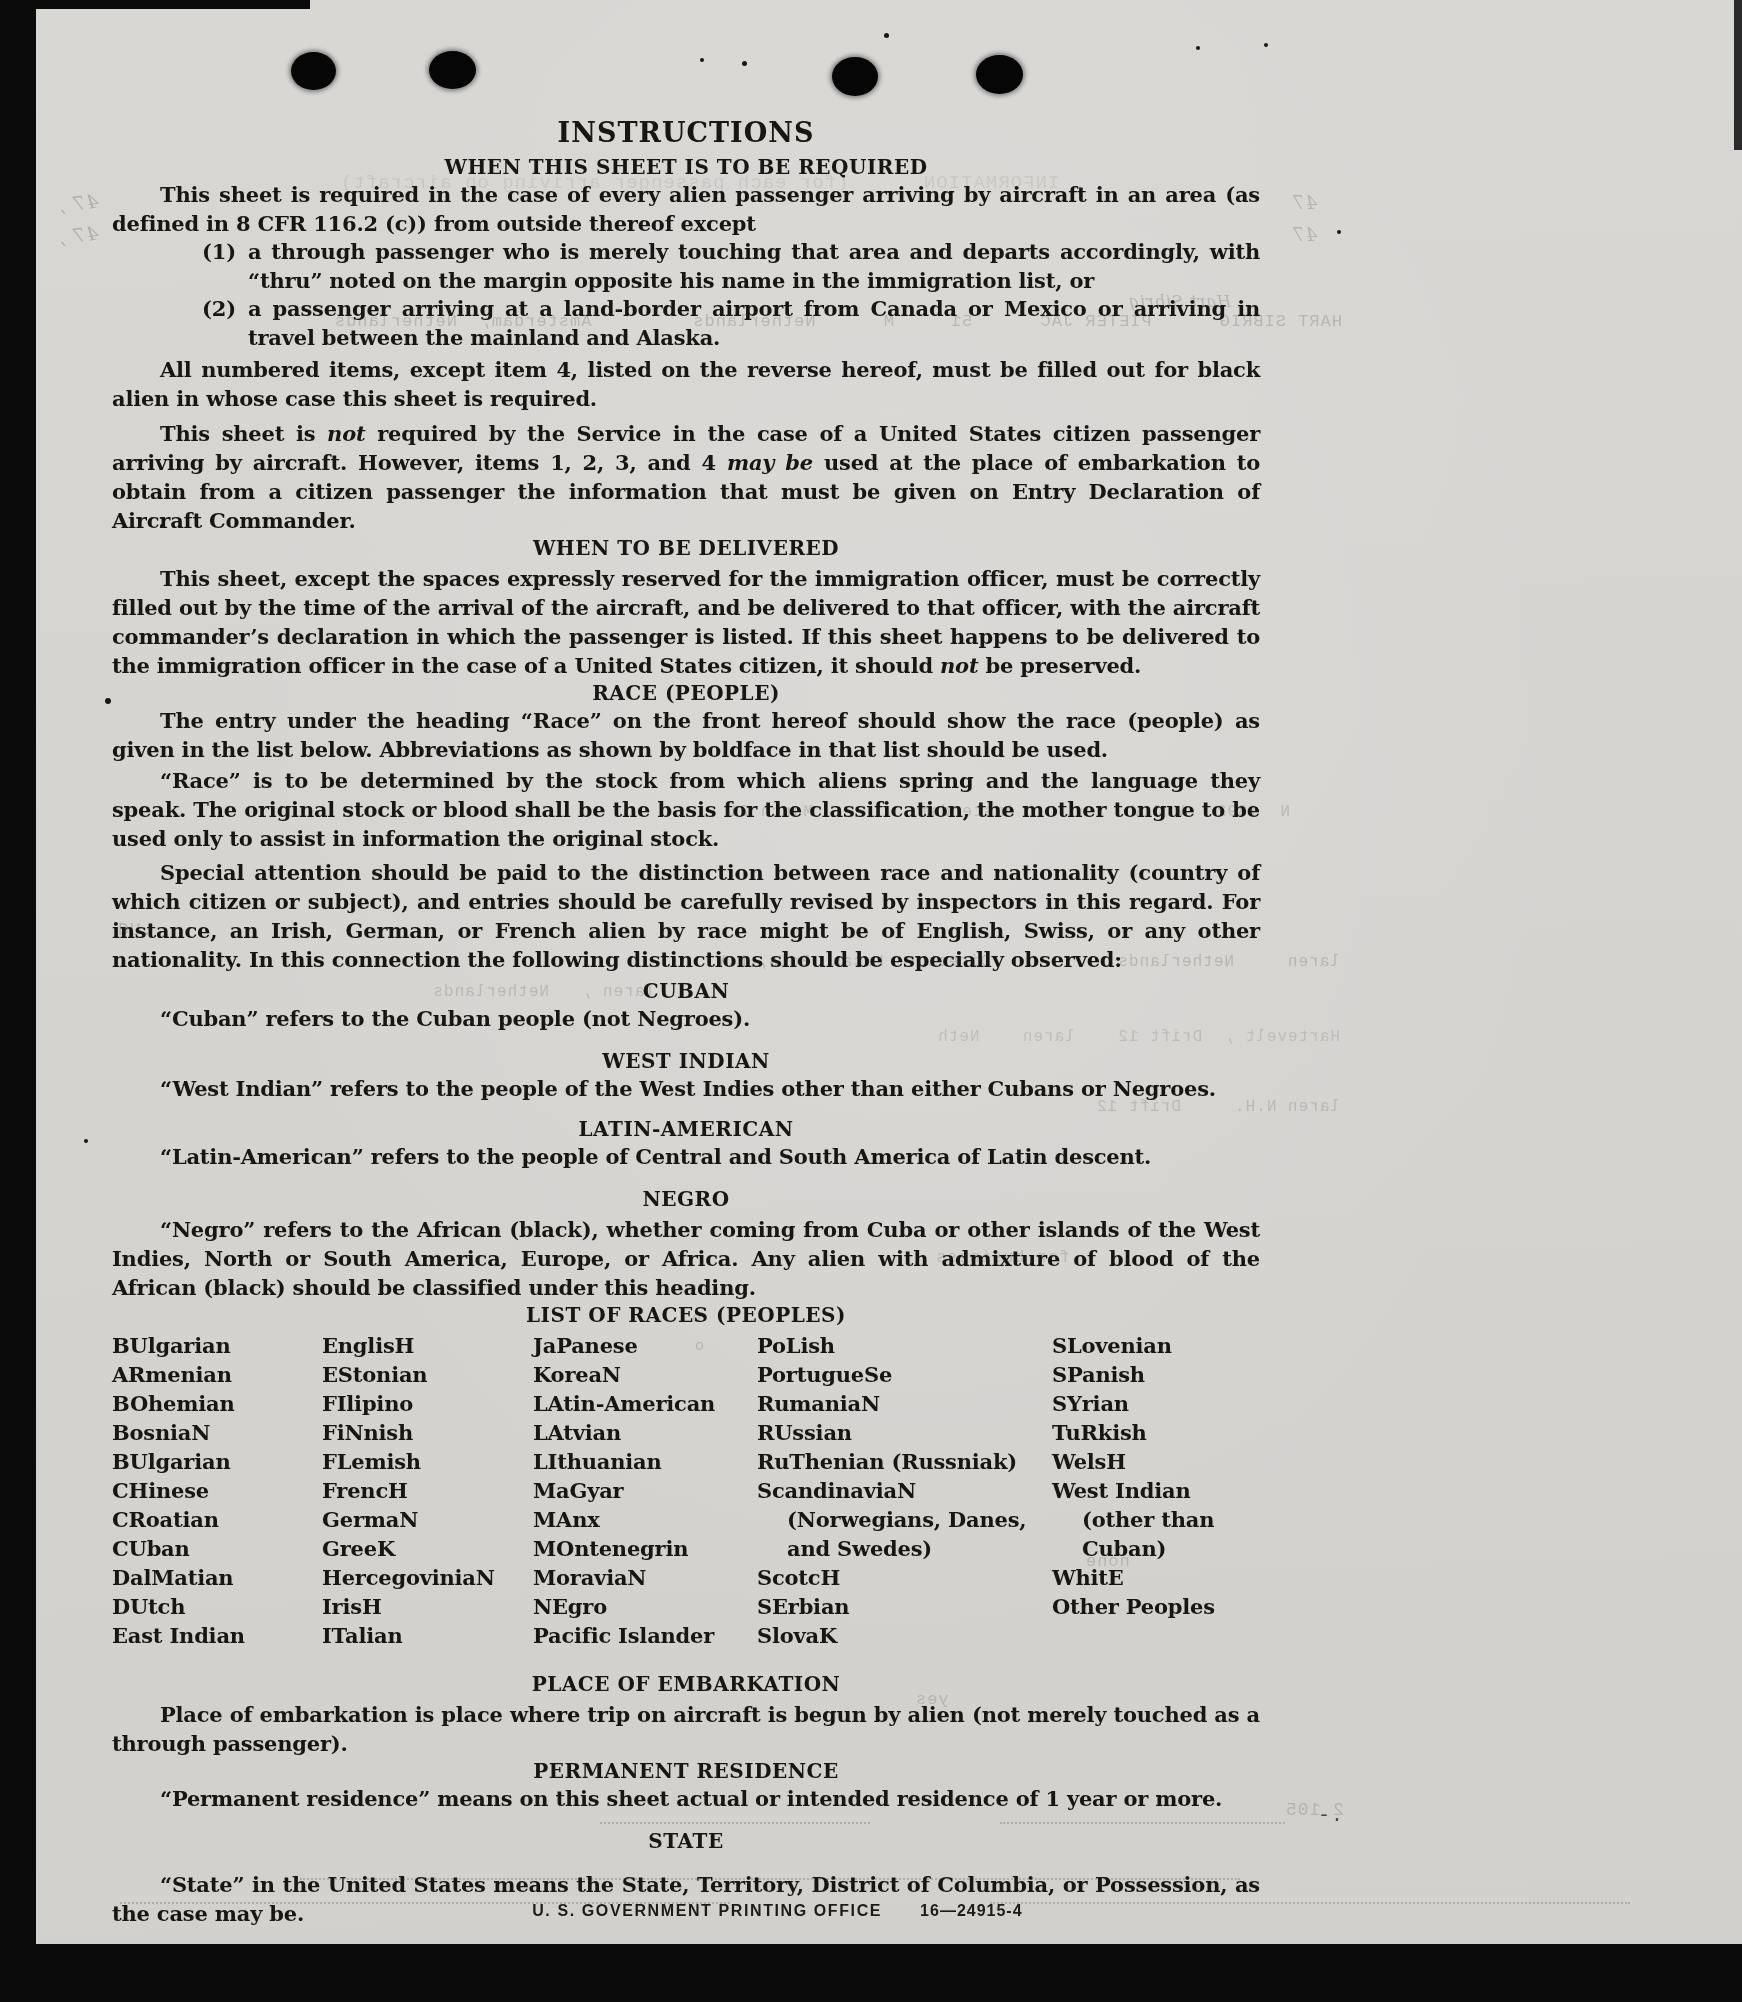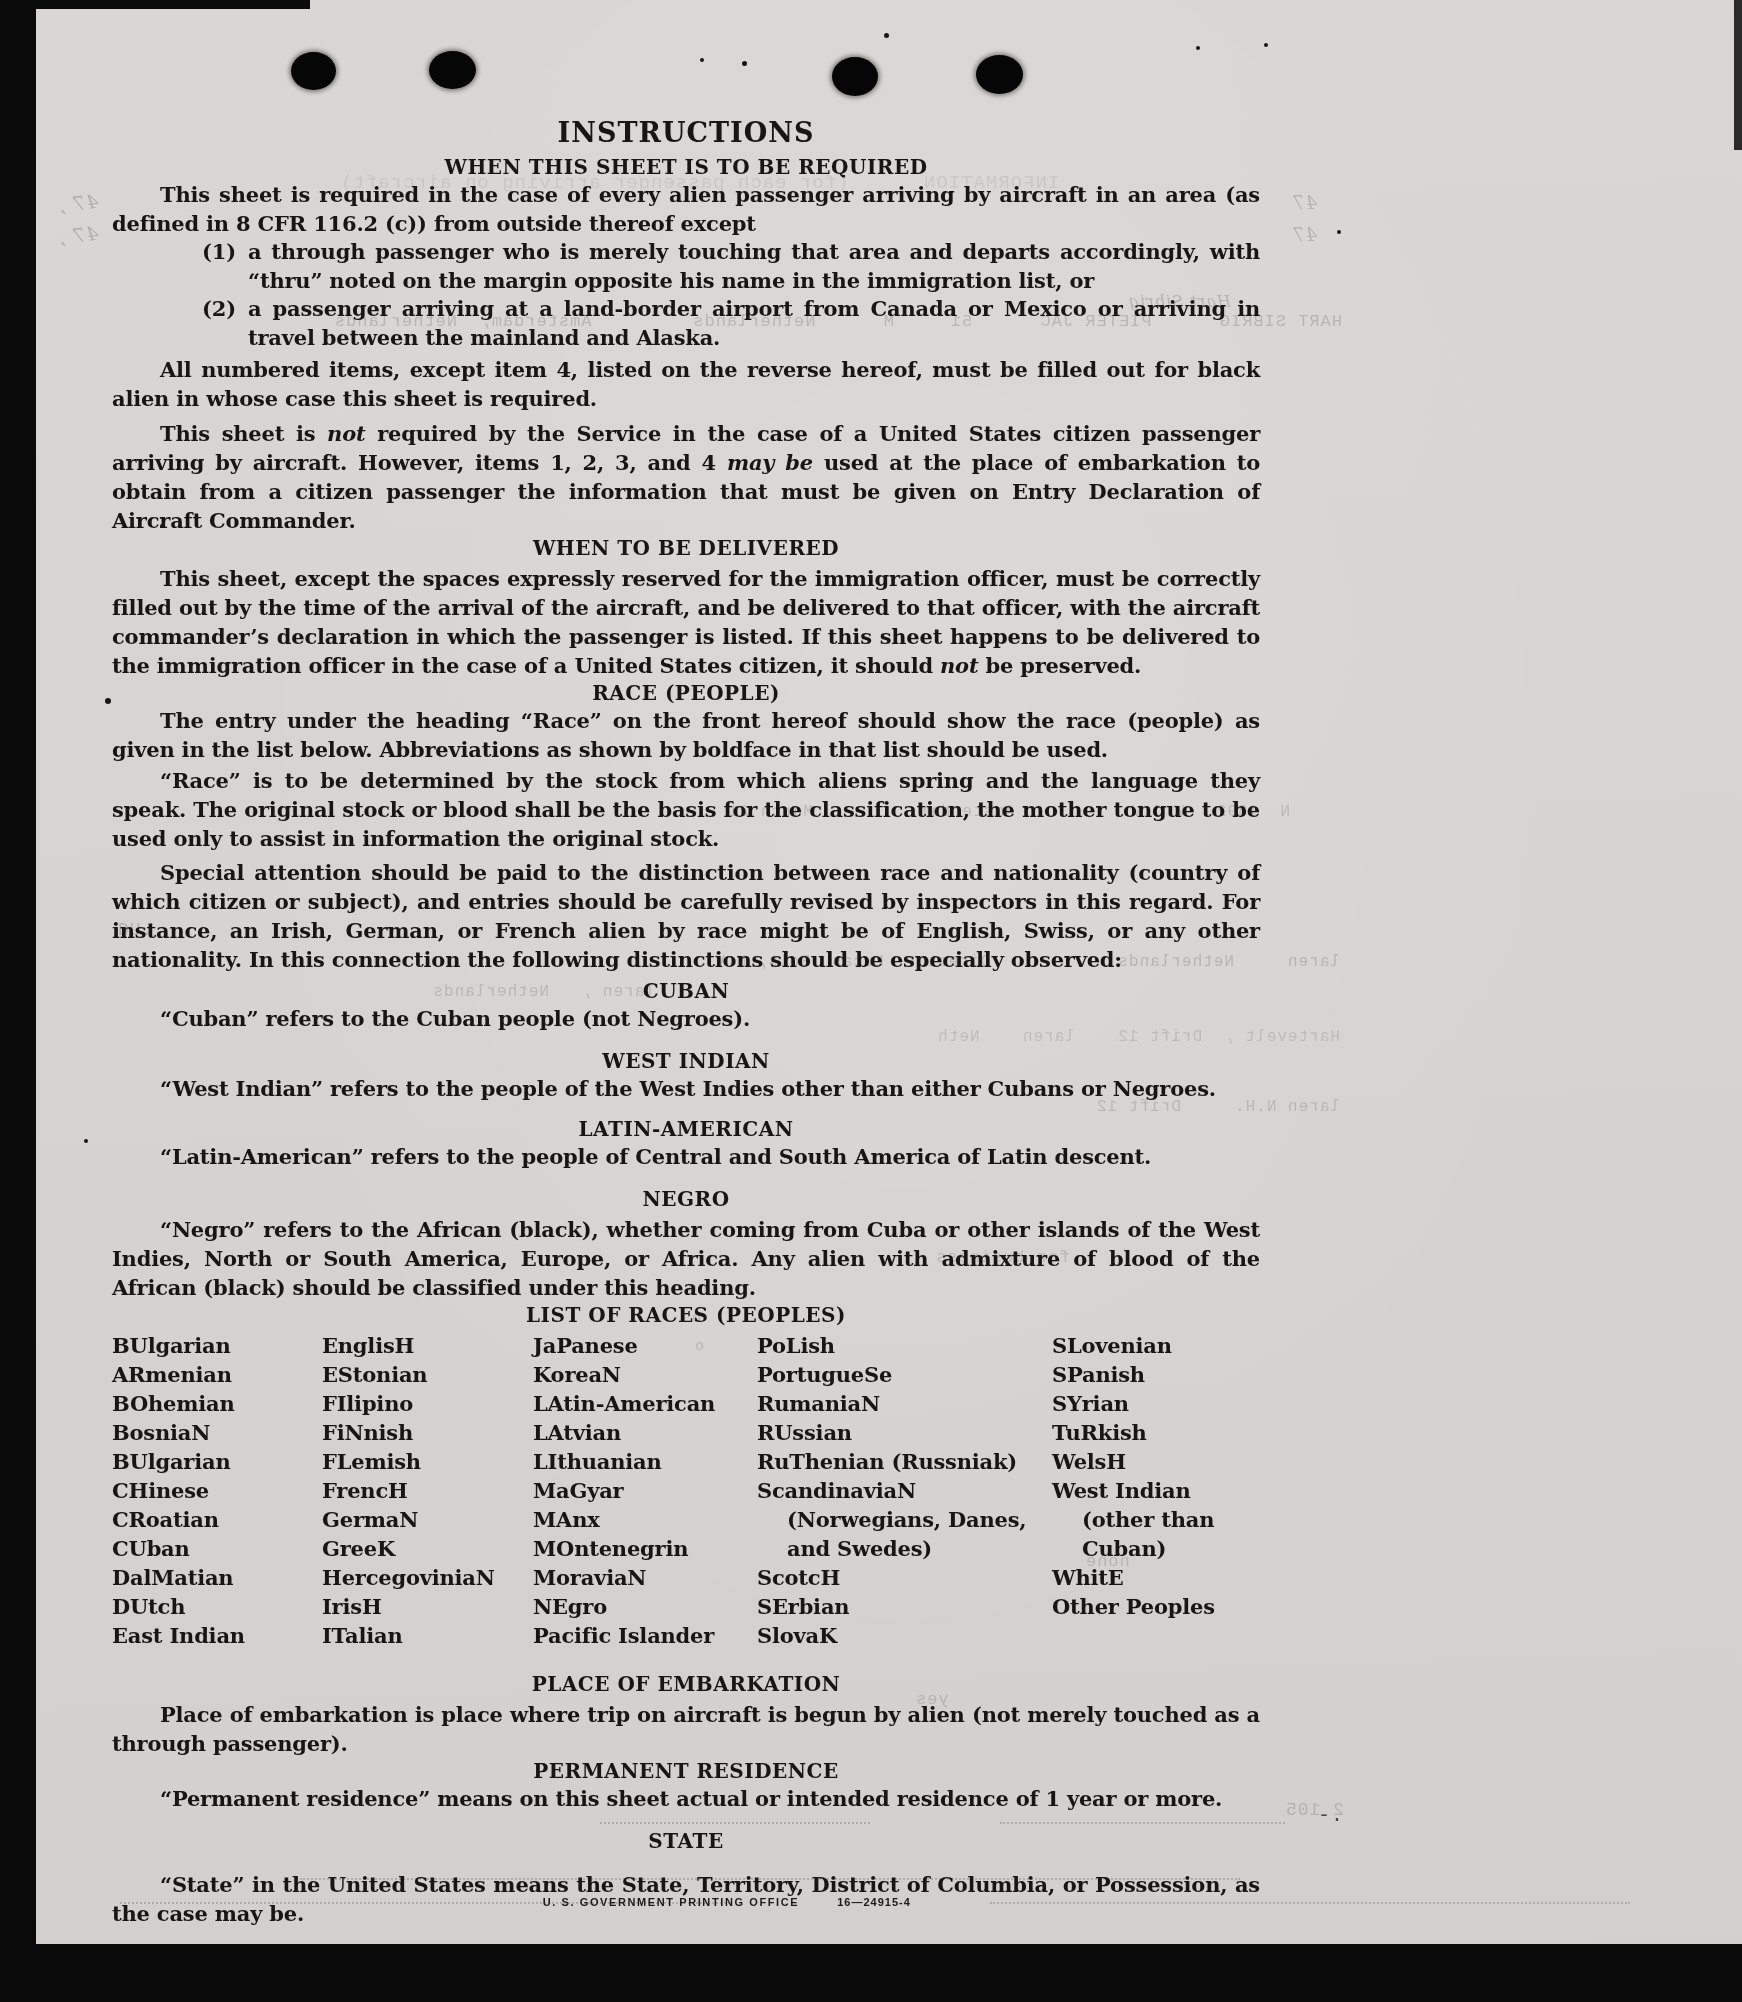--- a/index.html
+++ b/index.html
@@ -41,23 +41,23 @@
   .it { font-style:italic; }
   .items { margin:0; }
   .item { display:flex; font-size:21px; line-height:28.5px; font-weight:700; letter-spacing:-0.2px; }
   .item .num { flex:0 0 46px; margin-left:90px; }
   .item .itext { flex:1; text-align:justify; }
   .races { display:flex; margin-top:3px; }
   .rcol { font-size:21px; line-height:29px; font-weight:700; letter-spacing:-0.2px; }
   .rcol > div { padding-left:30px; text-indent:-30px; }
   .rc1 { width:210px; } .rc2 { width:211px; } .rc3 { width:224px; } .rc4 { width:295px; } .rc5 { width:208px; }
   .footer {
-    position:absolute; left:524px; top:1884px;
+    position:absolute; left:508px; top:1884px;
     font-family:"Liberation Sans","DejaVu Sans",sans-serif;
-    font-size:11px; font-weight:700; letter-spacing:1.6px; color:#1d1b18; white-space:pre;
+    font-size:16px; font-weight:700; letter-spacing:1.6px; color:#1d1b18; white-space:pre;
   }
   .footer .code { margin-left:38px; letter-spacing:1px; }
 </style>
 </head>
 <body>
 
 <div class="scan">
 
   <div class="edge edge-left"></div>
   <div class="edge edge-bottom"></div>

